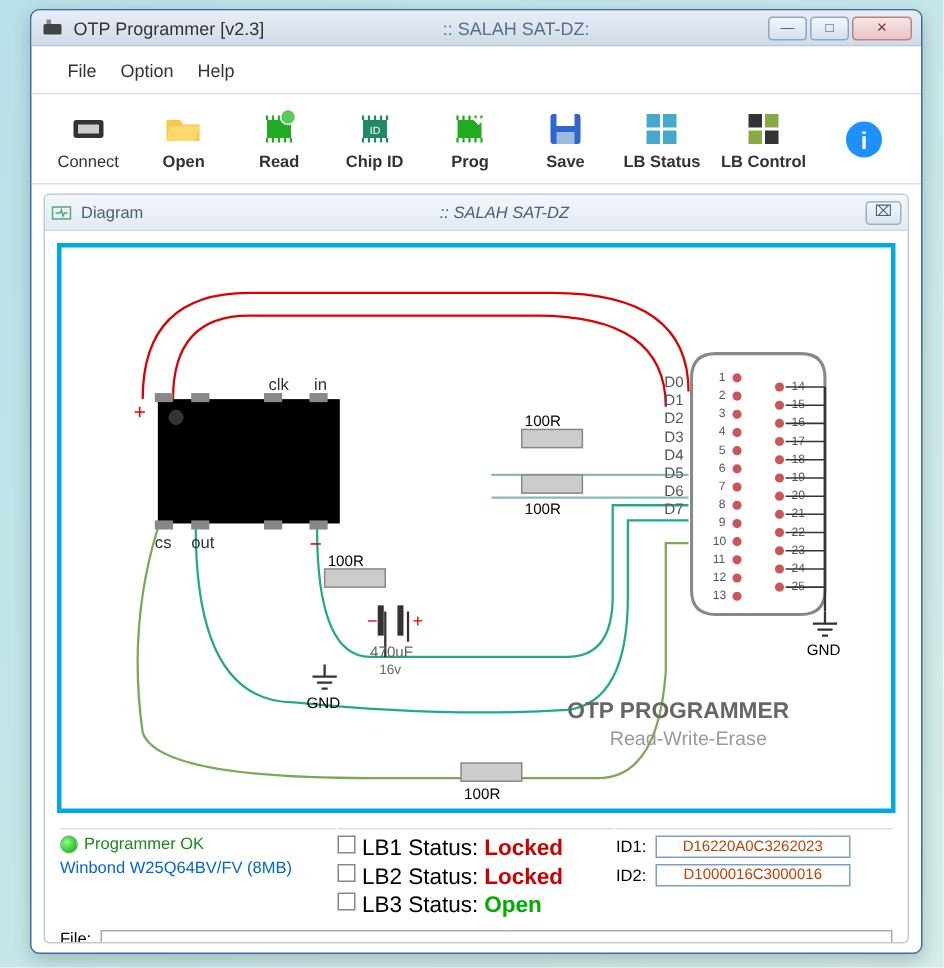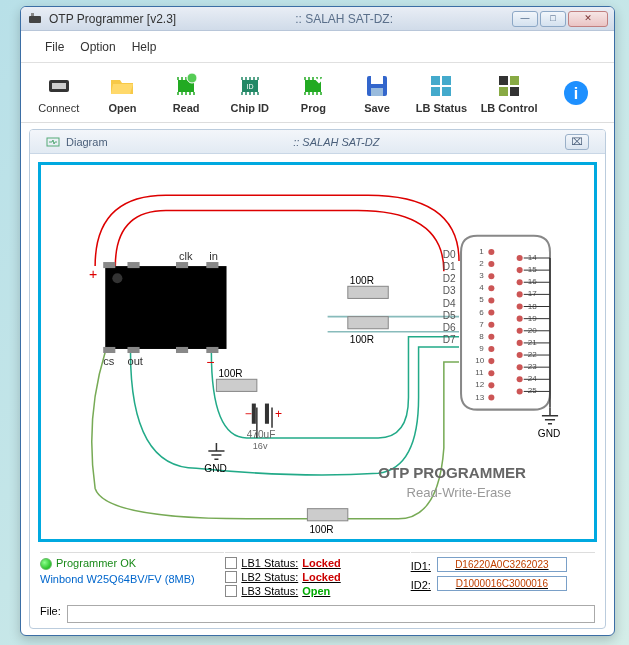--- a/index.html
+++ b/index.html
@@ -18,38 +18,38 @@
 .menubar { height: 32px; display: flex; align-items: center; padding: 0 24px; font-size: 12px; color: #333; gap: 16px; border-bottom: 1px solid #e0e0e0; }
 .menuitem { cursor: default; }
 
 .toolbar { height: 60px; display: flex; align-items: center; justify-content: space-around; padding: 4px 6px; border-bottom: 1px solid #ddd; }
 .tbtn { display: flex; flex-direction: column; align-items: center; font-size: 11px; color: #333; gap: 2px; cursor: default; min-width: 50px; }
 .tbtn .ticon { width: 28px; height: 28px; display: flex; align-items: center; justify-content: center; }
 .tbtn b { font-weight: bold; }
 
 .inner-panel { flex: 1; margin: 6px 8px; border: 1px solid #bcd; border-radius: 4px; background: #fff; position: relative; overflow: hidden; }
 
-.sub-titlebar { height: 24px; background: linear-gradient(#f3f6fa,#e2eaf3); display: flex; align-items: center; padding: 0 16px; font-size: 11px; color: #4a5f7a; border-bottom: 1px solid #c9d7e6; }
+.sub-titlebar { height: 24px; background: linear-gradient(#f3f6fa,#e2eaf3); display: flex; align-items: center; padding: 0 4px; font-size: 11px; color: #4a5f7a; border-bottom: 1px solid #c9d7e6; }
 .sub-titlebar .sub-icon { width: 14px; height: 14px; margin-right: 6px; }
 .sub-titlebar .sub-center { flex: 1; text-align: center; font-style: italic; }
 .sub-close { width: 24px; height: 16px; border: 1px solid #9ab0c8; border-radius: 3px; background: linear-gradient(#f2f6fb,#dbe5f0); font-size: 10px; text-align: center; line-height: 13px; color: #4a5f7a; }
 
 .diagram-box { margin: 8px; border: 3px solid #00a9e0; height: 380px; position: relative; background: #fff; }
 .diagram-box svg { width: 100%; height: 100%; }
 
 .status-row { display: flex; padding: 2px 10px; gap: 1px; font-size: 11px; align-items: flex-start; margin-top: 4px; }
 .status-col { flex: 1; border-top: 1px solid #ddd; padding-top: 4px; }
 .status-led { width: 12px; height: 12px; border-radius: 50%; background: radial-gradient(circle at 35% 35%, #8cff8c, #0a0); display: inline-block; vertical-align: middle; margin-right: 4px; border: 1px solid #6b6; }
 .status-text { color: #1a8a1a; display: inline-block; margin-bottom: 4px; }
 .chip-link { color: #0066cc; text-decoration: none; }
-.lb-row { display: flex; align-items: center; gap: 4px; margin-bottom: 2px; font-size: 11px; text-decoration: underline; }
+.lb-row { display: flex; gap: 4px; margin-bottom: 2px; font-size: 15px; }
 .lb-checkbox { width: 12px; height: 12px; border: 1px solid #888; background: #fff; }
 .lb-locked { color: #c00; font-weight: bold; }
 .lb-open { color: #0a0; font-weight: bold; }
-.id-row { display: flex; align-items: flex-end; gap: 6px; margin-bottom: 4px; text-decoration: underline; }
+.id-row { display: flex; align-items: center; gap: 6px; margin-bottom: 4px; }
 .id-box { border: 1px solid #7aa0c8; padding: 1px 6px; font-size: 10px; color: #c04000; background: #fff; min-width: 130px; text-align: center; }
 .file-row { display: flex; align-items: flex-start; gap: 6px; padding: 4px 10px 6px; font-size: 11px; }
 .file-input { flex: 1; border: 1px solid #aaa; height: 18px; padding: 0 4px; font-size: 11px; }
 
 
 .dt { font-family: Arial, sans-serif; }
 </style>
 </head>
 <body>
 

